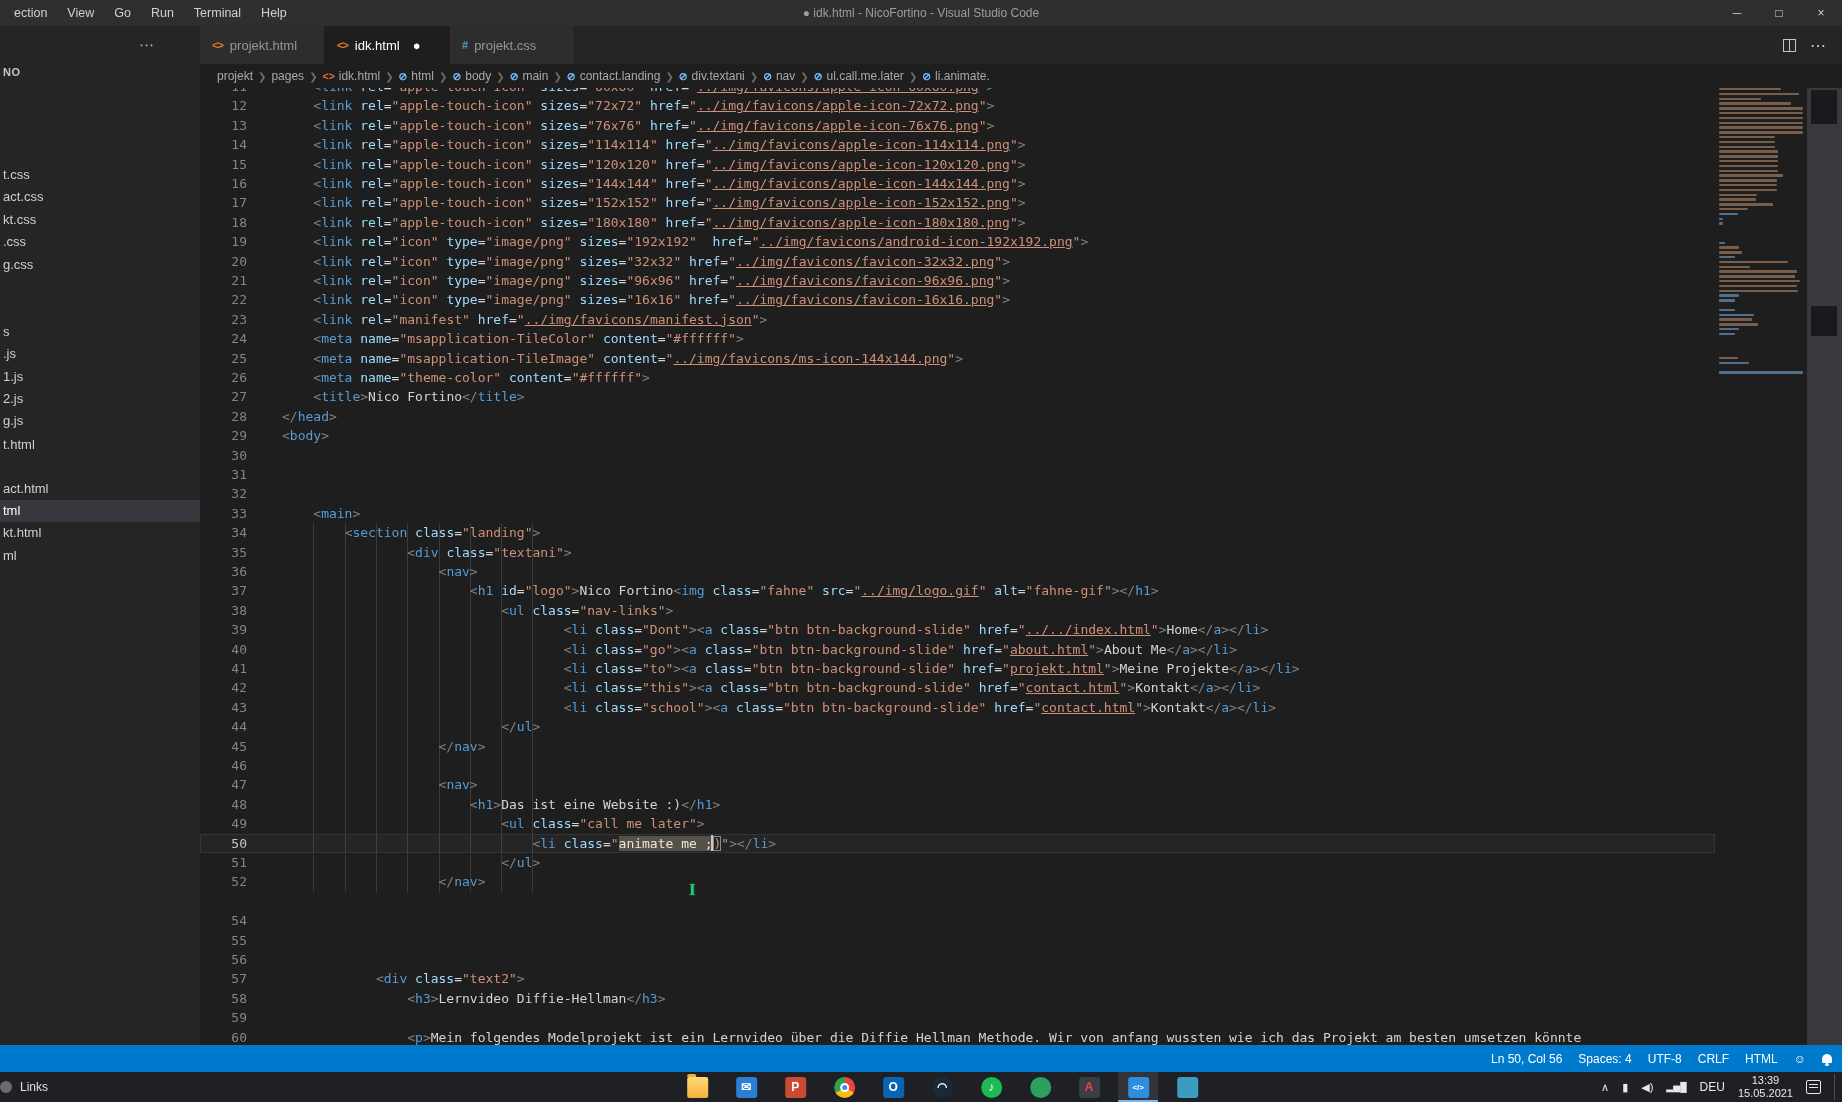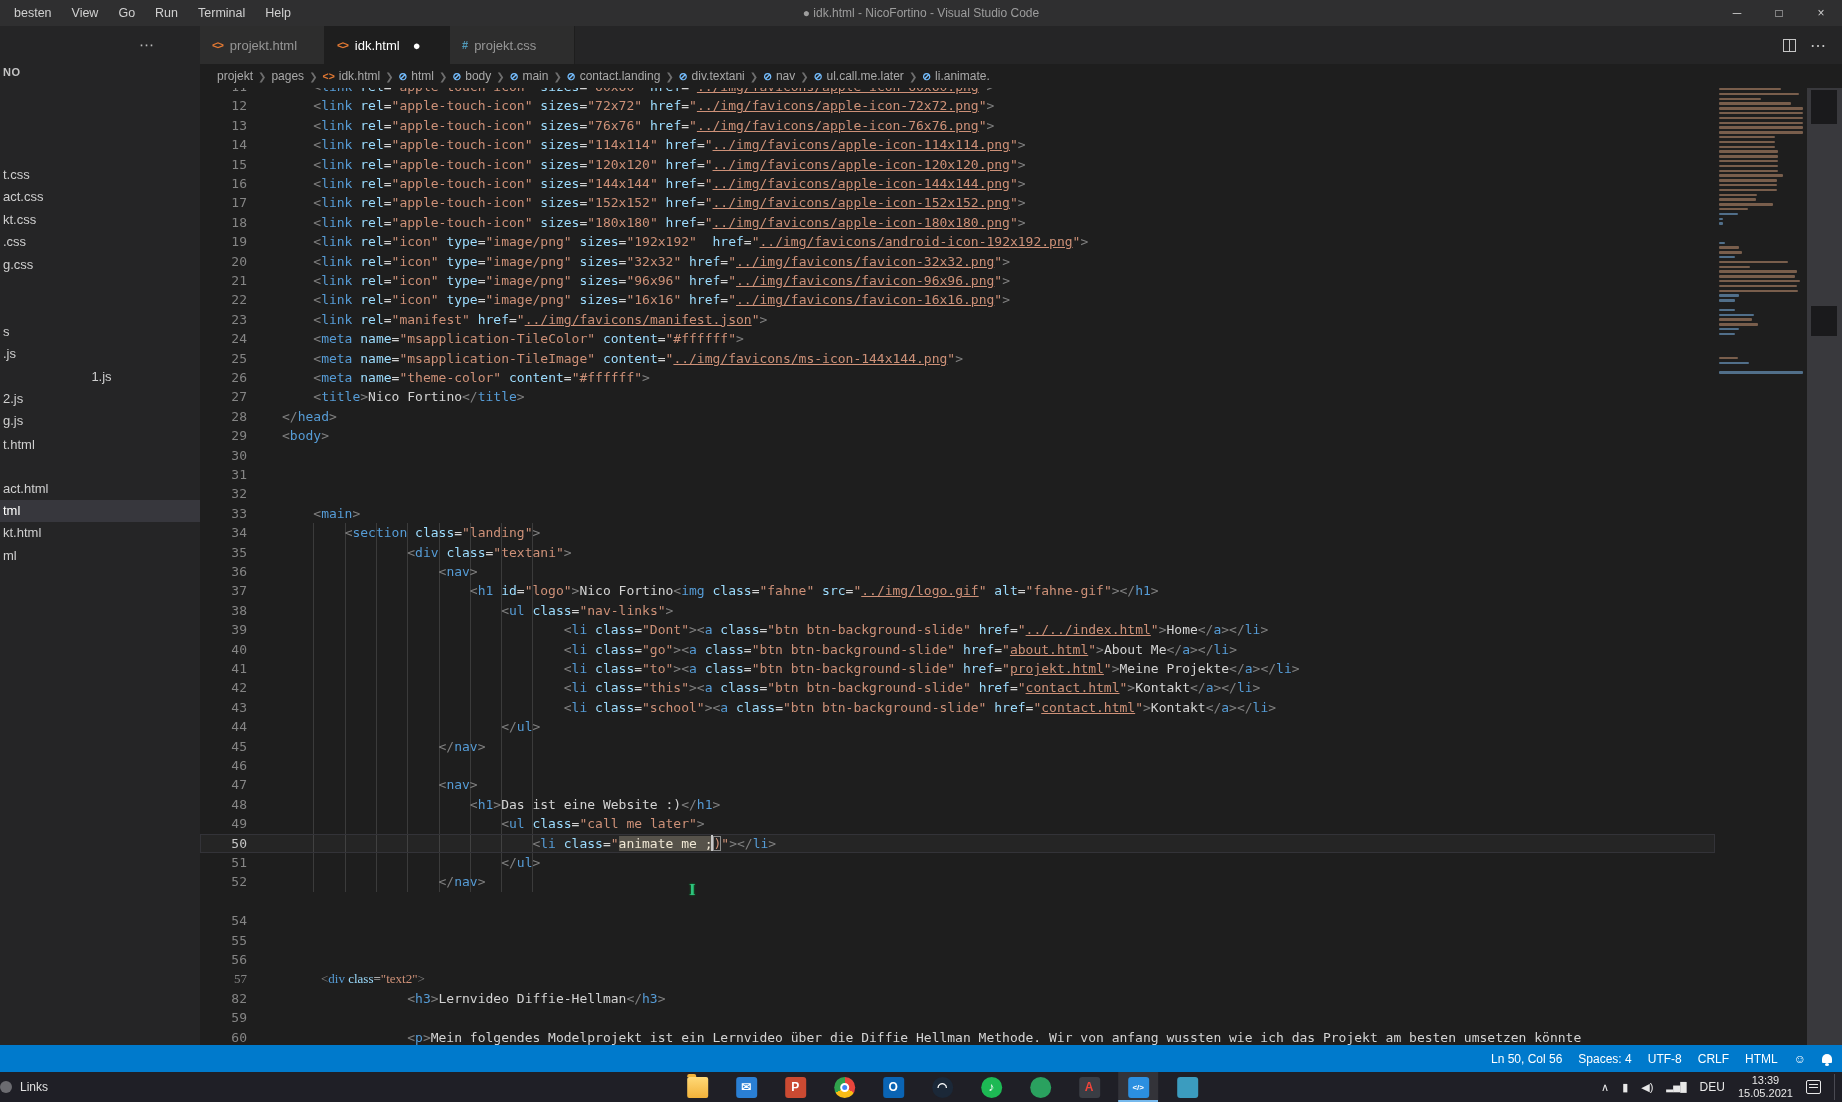--- a/index.html
+++ b/index.html
@@ -96,21 +96,21 @@
   .ic-ac::after { content:""; position:absolute; left:2px; right:2px; top:3px; border-top:1px solid #e8e8e8; box-shadow:0 3px 0 #e8e8e8; }
   #show-desktop { width:4px; align-self:stretch; border-left:1px solid #4a4a52; }
 </style>
 </head>
 <body>
 
 <div id="stage">
 
   <div id="titlebar">
     <div id="menubar">
-        <span class="menu-item">besten</span>
+        <span class="menu-item">ection</span>
         <span class="menu-item">View</span>
         <span class="menu-item">Go</span>
         <span class="menu-item">Run</span>
         <span class="menu-item">Terminal</span>
         <span class="menu-item">Help</span>
       </div>
     <div id="win-title">● idk.html - NicoFortino - Visual Studio Code</div>
     <div id="win-controls">
       <div class="win-btn">─</div>
       <div class="win-btn">□</div>
@@ -122,21 +122,21 @@
     <div id="sidebar-more">⋯</div>
     <div id="sidebar-section">NO</div>
     <div id="file-list">
         <div class="file-item" style="top: 138px;">t.css</div>
         <div class="file-item" style="top: 160.4px;">act.css</div>
         <div class="file-item" style="top: 182.8px;">kt.css</div>
         <div class="file-item" style="top: 205.2px;">.css</div>
         <div class="file-item" style="top: 227.6px;">g.css</div>
         <div class="file-item" style="top: 294.8px;">s</div>
         <div class="file-item" style="top: 317.2px;">.js</div>
-        <div class="file-item" style="top: 339.6px; text-align: center;">1.js</div>
+        <div class="file-item" style="top: 339.6px;">1.js</div>
         <div class="file-item" style="top: 362px;">2.js</div>
         <div class="file-item" style="top: 384.4px;">g.js</div>
         <div class="file-item" style="top: 408px;">t.html</div>
         <div class="file-item" style="top: 451.6px;">act.html</div>
         <div class="file-item selected" style="top: 474px;">tml</div>
         <div class="file-item" style="top: 496.4px;">kt.html</div>
         <div class="file-item" style="top: 518.8px;">ml</div>
       </div>
   </div>
 
@@ -265,22 +265,22 @@
         <div class="code-line" style="top: 668px;"><span class="gut">46</span><span class="lntxt"></span></div>
         <div class="code-line" style="top: 687.4px;"><span class="gut">47</span><span class="lntxt">                    <span class="tk-p">&lt;</span><span class="tk-t">nav</span><span class="tk-p">&gt;</span></span></div>
         <div class="code-line" style="top: 706.8px;"><span class="gut">48</span><span class="lntxt">                        <span class="tk-p">&lt;</span><span class="tk-t">h1</span><span class="tk-p">&gt;</span><span class="tk-x">Das ist eine Website :)</span><span class="tk-p">&lt;/</span><span class="tk-t">h1</span><span class="tk-p">&gt;</span></span></div>
         <div class="code-line" style="top: 726.2px;"><span class="gut">49</span><span class="lntxt">                            <span class="tk-p">&lt;</span><span class="tk-t">ul</span><span class="tk-x"> </span><span class="tk-a">class</span><span class="tk-x">=</span><span class="tk-s">"call me later"</span><span class="tk-p">&gt;</span></span></div>
         <div class="code-line current" style="top: 745.6px;"><span class="gut">50</span><span class="lntxt">                                <span class="tk-p">&lt;</span><span class="tk-t">li</span><span class="tk-x"> </span><span class="tk-a">class</span><span class="tk-x">=</span><span class="tk-s">"</span><span class="tk-sel">animate me ;</span><span class="cur"></span><span class="tk-bm">)</span><span class="tk-s">"</span><span class="tk-p">&gt;</span><span class="tk-p">&lt;/</span><span class="tk-t">li</span><span class="tk-p">&gt;</span></span></div>
         <div class="code-line" style="top: 765px;"><span class="gut">51</span><span class="lntxt">                            <span class="tk-p">&lt;/</span><span class="tk-t">ul</span><span class="tk-p">&gt;</span></span></div>
         <div class="code-line" style="top: 784.4px;"><span class="gut">52</span><span class="lntxt">                    <span class="tk-p">&lt;/</span><span class="tk-t">nav</span><span class="tk-p">&gt;</span></span></div>
         <div class="code-line" style="top: 823.2px;"><span class="gut">54</span><span class="lntxt"></span></div>
         <div class="code-line" style="top: 842.6px;"><span class="gut">55</span><span class="lntxt"></span></div>
         <div class="code-line" style="top: 862px;"><span class="gut">56</span><span class="lntxt"></span></div>
-        <div class="code-line" style="top: 881.4px; font-family: Liberation Serif, serif;"><span class="gut">57</span><span class="lntxt">            <span class="tk-p">&lt;</span><span class="tk-t">div</span><span class="tk-x"> </span><span class="tk-a">class</span><span class="tk-x">=</span><span class="tk-s">"text2"</span><span class="tk-p">&gt;</span></span></div>
-        <div class="code-line" style="top: 900.8px;"><span class="gut">82</span><span class="lntxt">                <span class="tk-p">&lt;</span><span class="tk-t">h3</span><span class="tk-p">&gt;</span><span class="tk-x">Lernvideo Diffie-Hellman</span><span class="tk-p">&lt;/</span><span class="tk-t">h3</span><span class="tk-p">&gt;</span></span></div>
+        <div class="code-line" style="top: 881.4px;"><span class="gut">57</span><span class="lntxt">            <span class="tk-p">&lt;</span><span class="tk-t">div</span><span class="tk-x"> </span><span class="tk-a">class</span><span class="tk-x">=</span><span class="tk-s">"text2"</span><span class="tk-p">&gt;</span></span></div>
+        <div class="code-line" style="top: 900.8px;"><span class="gut">58</span><span class="lntxt">                <span class="tk-p">&lt;</span><span class="tk-t">h3</span><span class="tk-p">&gt;</span><span class="tk-x">Lernvideo Diffie-Hellman</span><span class="tk-p">&lt;/</span><span class="tk-t">h3</span><span class="tk-p">&gt;</span></span></div>
         <div class="code-line" style="top: 920.2px;"><span class="gut">59</span><span class="lntxt"></span></div>
         <div class="code-line" style="top: 939.6px;"><span class="gut">60</span><span class="lntxt">                <span class="tk-p">&lt;</span><span class="tk-t">p</span><span class="tk-p">&gt;</span><span class="tk-x">Mein folgendes Modelprojekt ist ein Lernvideo über die Diffie Hellman Methode. Wir von anfang wussten wie ich das Projekt am besten umsetzen könnte</span></span></div>
       </div>
     <div id="mouse-ibeam">I</div>
     <div id="minimap">
         <div class="mm-line" style="top: 0px; width: 62px; background: rgb(138, 106, 85);"></div>
         <div class="mm-line" style="top: 4.8px; width: 80px; background: rgb(138, 106, 85);"></div>
         <div class="mm-line" style="top: 9.6px; width: 42px; background: rgb(138, 106, 85);"></div>
         <div class="mm-line" style="top: 14.4px; width: 72px; background: rgb(138, 106, 85);"></div>
         <div class="mm-line" style="top: 19.2px; width: 84px; background: rgb(138, 106, 85);"></div>

